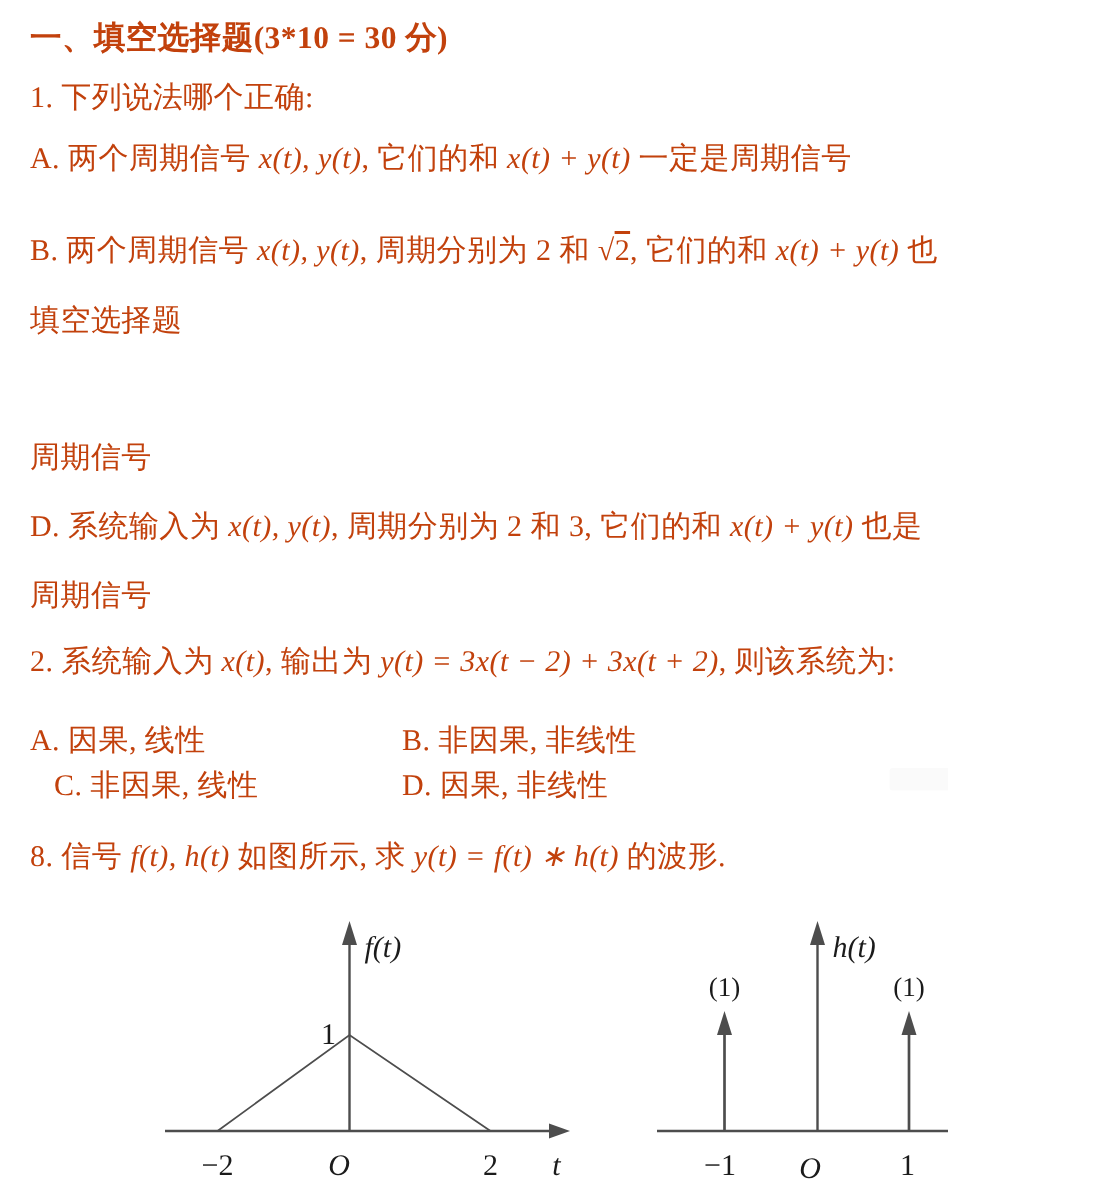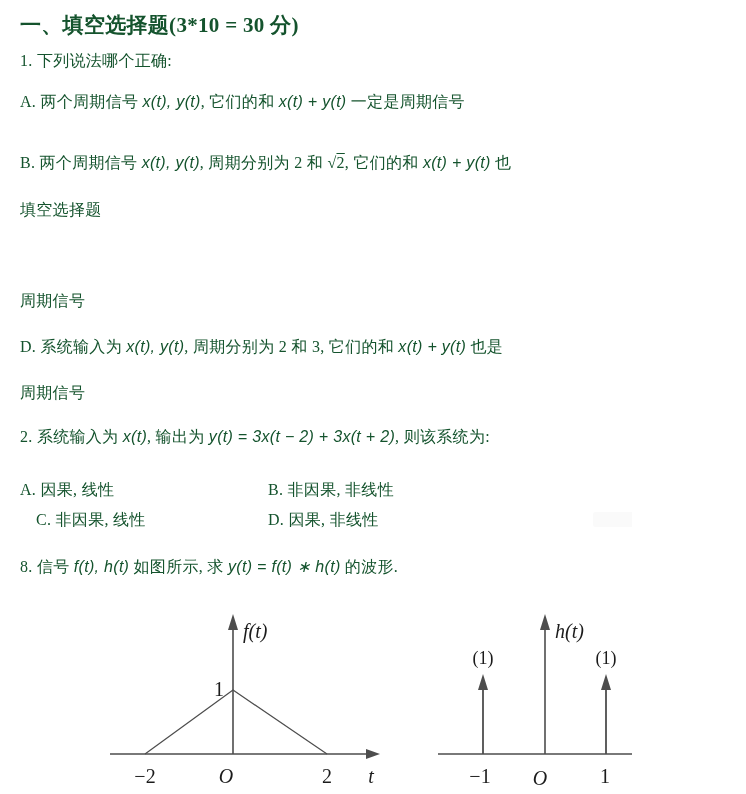--- a/index.html
+++ b/index.html
@@ -1,33 +1,33 @@
 <!DOCTYPE html>
 <html><head>
 <meta charset="utf-8">
 <style>
   html,body{margin:0;padding:0;background:#ffffff;}
   .doc{
     position:relative;
     width:632px;height:794px;
     background:#ffffff;
-    color:#14532d;
+    color:#c2410c;
     font-family:"Liberation Serif","DejaVu Serif",serif;
     overflow:hidden;
   }
   .line{
     position:absolute;
     white-space:nowrap;
-    font-size:16px;
+    font-size:20px;
     letter-spacing:.3px;
   }
   .title{font-size:21px;}
   .run-c{font-style:normal;}
   .run-b{font-weight:bold;}
-  .run-m{font-style:italic;font-family:Liberation Sans, sans-serif;}
+  .run-m{font-style:italic;font-family:Liberation Serif, serif;}
   .run-r{font-style:normal;}
   .run-r .rad-inner{text-decoration:overline;}
   .fig{position:absolute;}
   .fig line, .fig polyline{stroke:#4d4d4d;fill:none;}
   .fig .axis{stroke-width:1.6;}
   .fig .curve{stroke-width:1.2;}
   .fig .impulse{stroke-width:1.8;}
   .fig .head{fill:#4d4d4d;stroke:none;}
   .fig text{
     fill:#1b1b1b;

